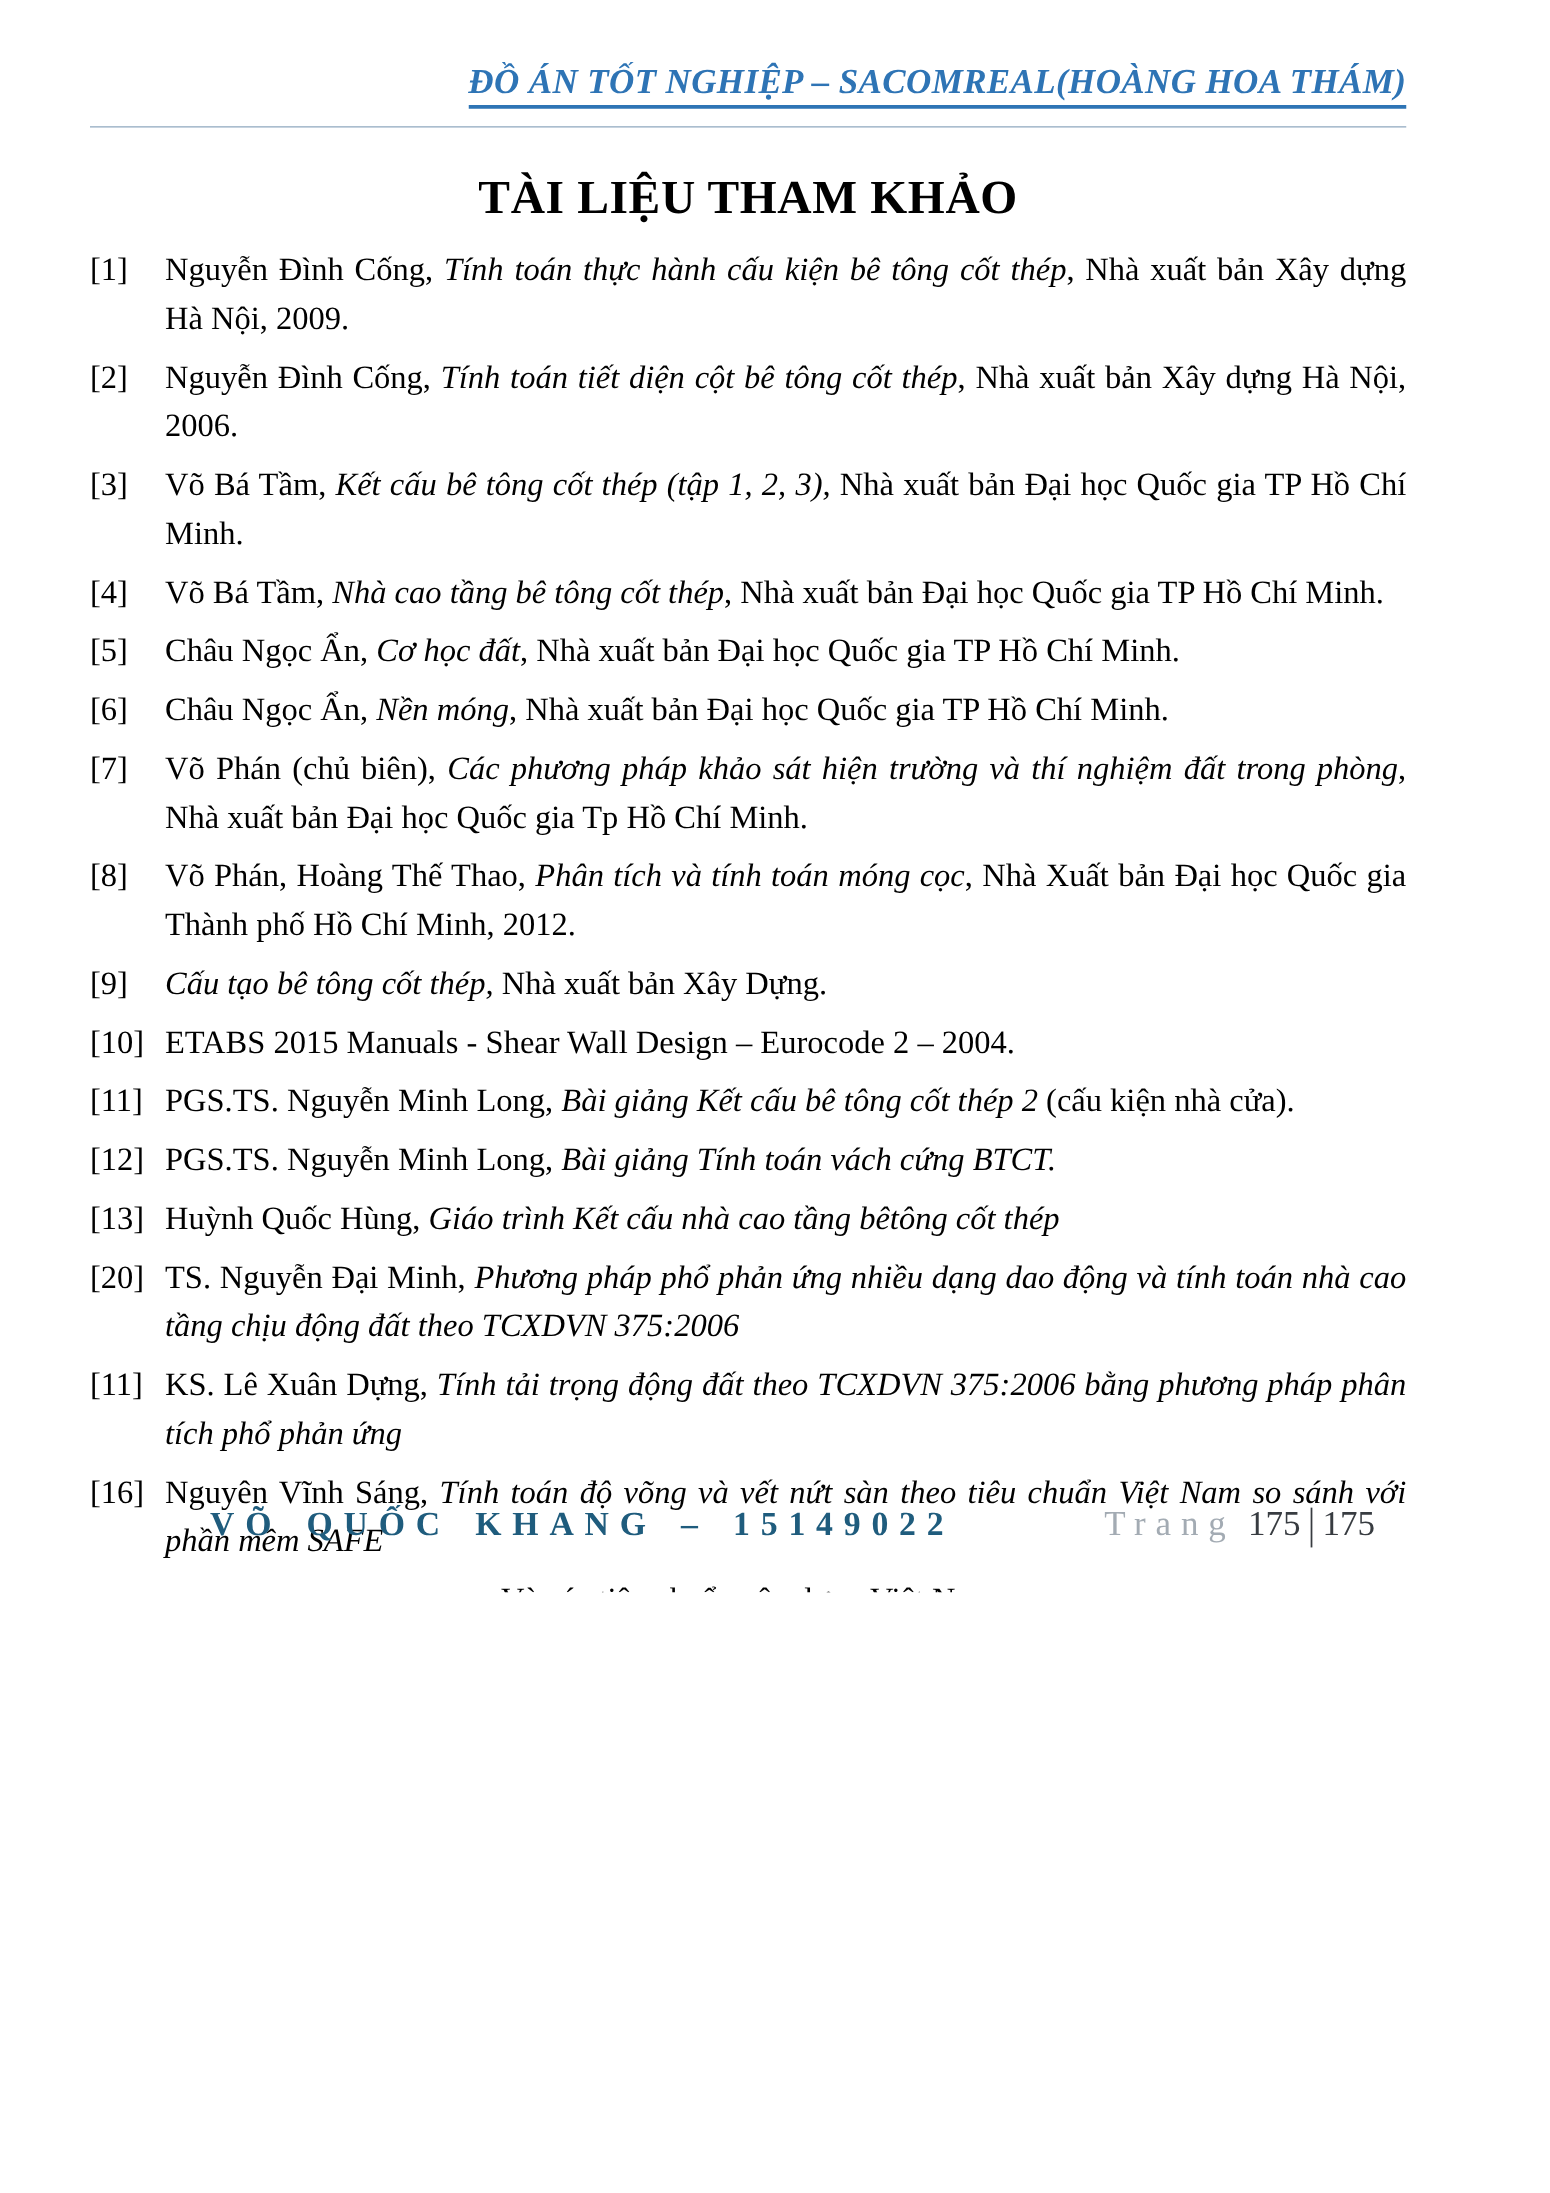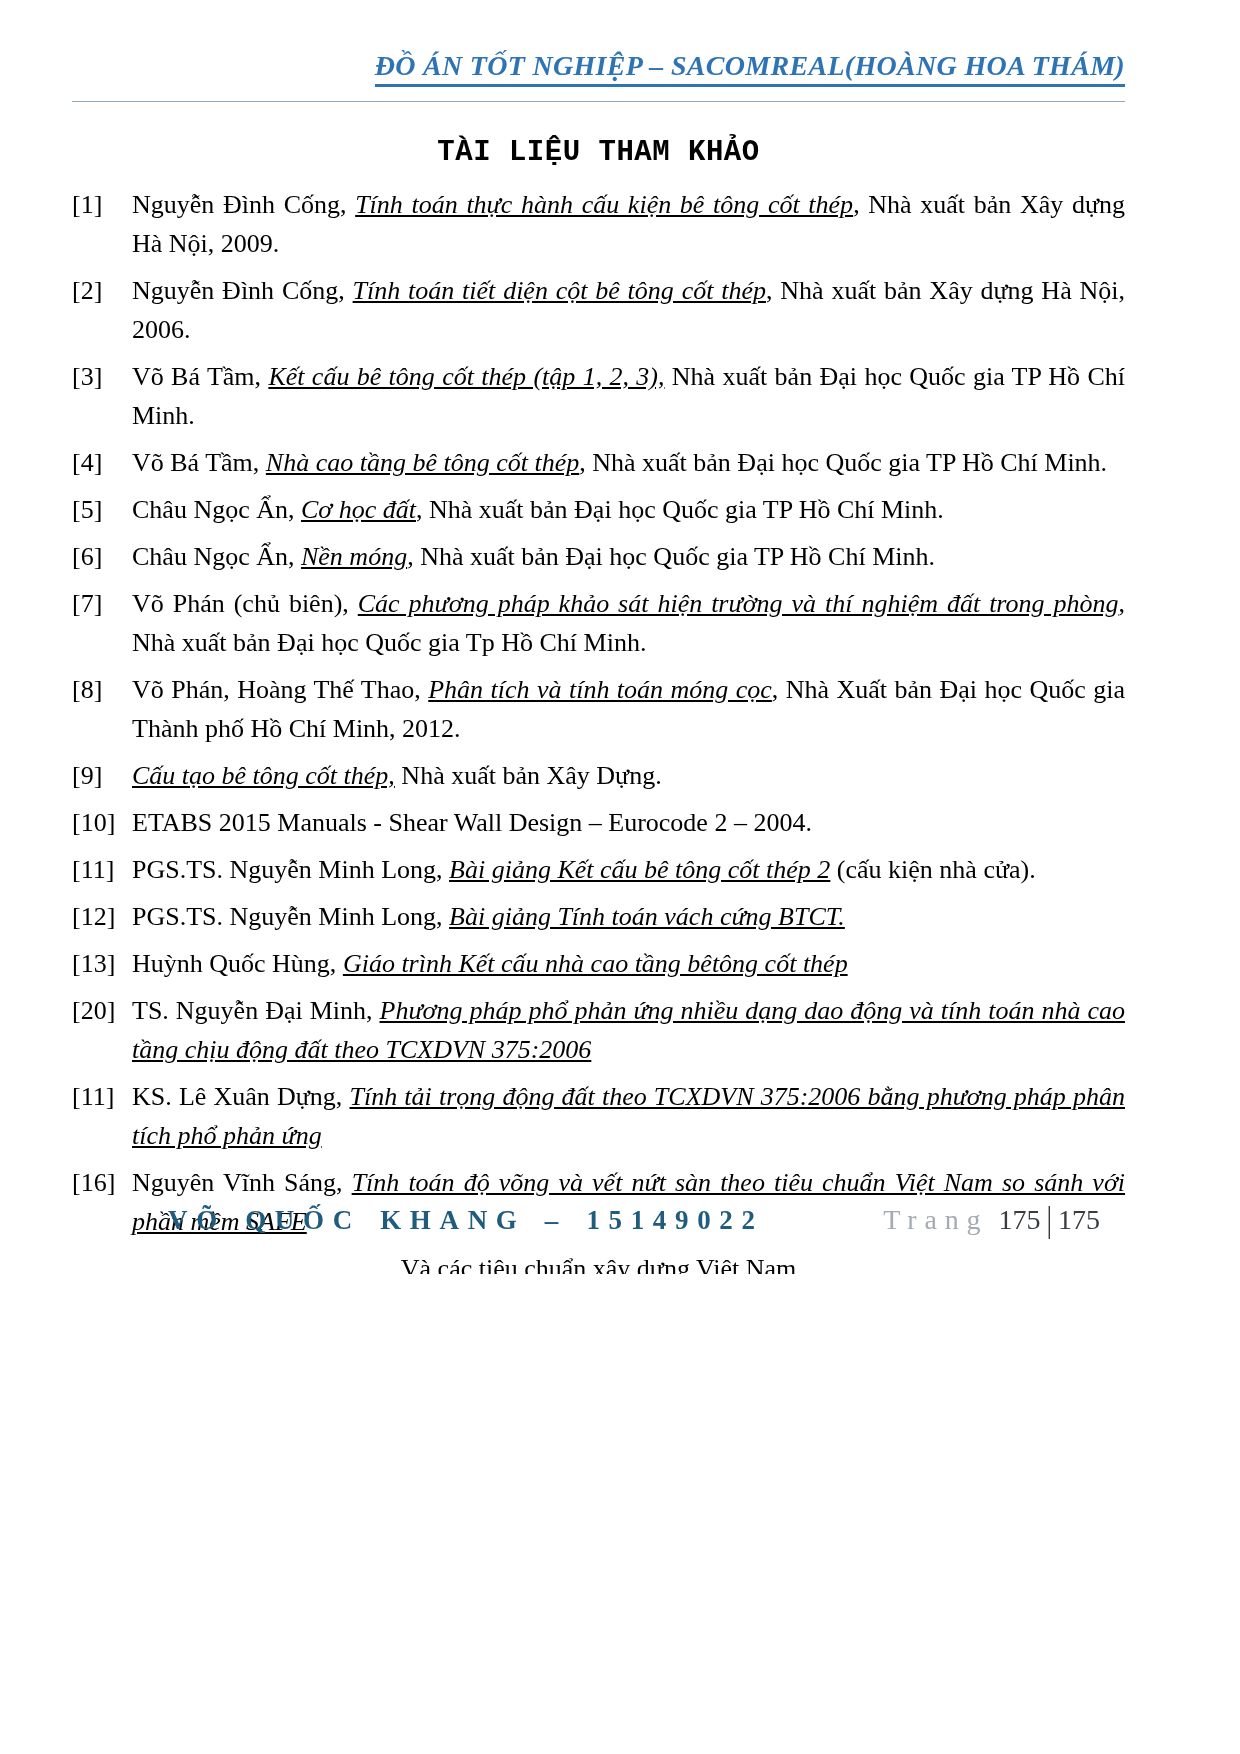--- a/index.html
+++ b/index.html
@@ -31,45 +31,44 @@
     letter-spacing:0.3px;
   }
   .header-rule{
     border:none;
     border-top:1.5px solid var(--rule_gray);
     margin-top:14px;
   }
   
   .doc-title{
     text-align:center;
-    font-size:29px;font-weight:bold;
+    font-size:38px;font-weight:bold;
     letter-spacing:0.5px;
     margin-top:34px;
     margin-bottom:16px;
-    font-family:Liberation Mono, monospace;
   }
   
   .ref-list{margin-top:4px;}
   .ref-item{
     display:flex;
     align-items:flex-start;
     margin-bottom:8px;
   }
   .ref-num{
     flex:0 0 60px;
     font-size:26px;
     line-height:1.5;
   }
   .ref-text{
     flex:1 1 auto;
     font-size:26px;
     line-height:1.5;
     text-align:justify;
   }
-  .ref-text em{font-style:italic;text-decoration:underline;}
+  .ref-text em{font-style:italic;}
   .closing{
     font-size:26px;
     line-height:1.5;
     margin-top:6px;
     text-align:center;
   }
   
   .footer{
     position:absolute;
     left:144px;right:140px;bottom:38px;

